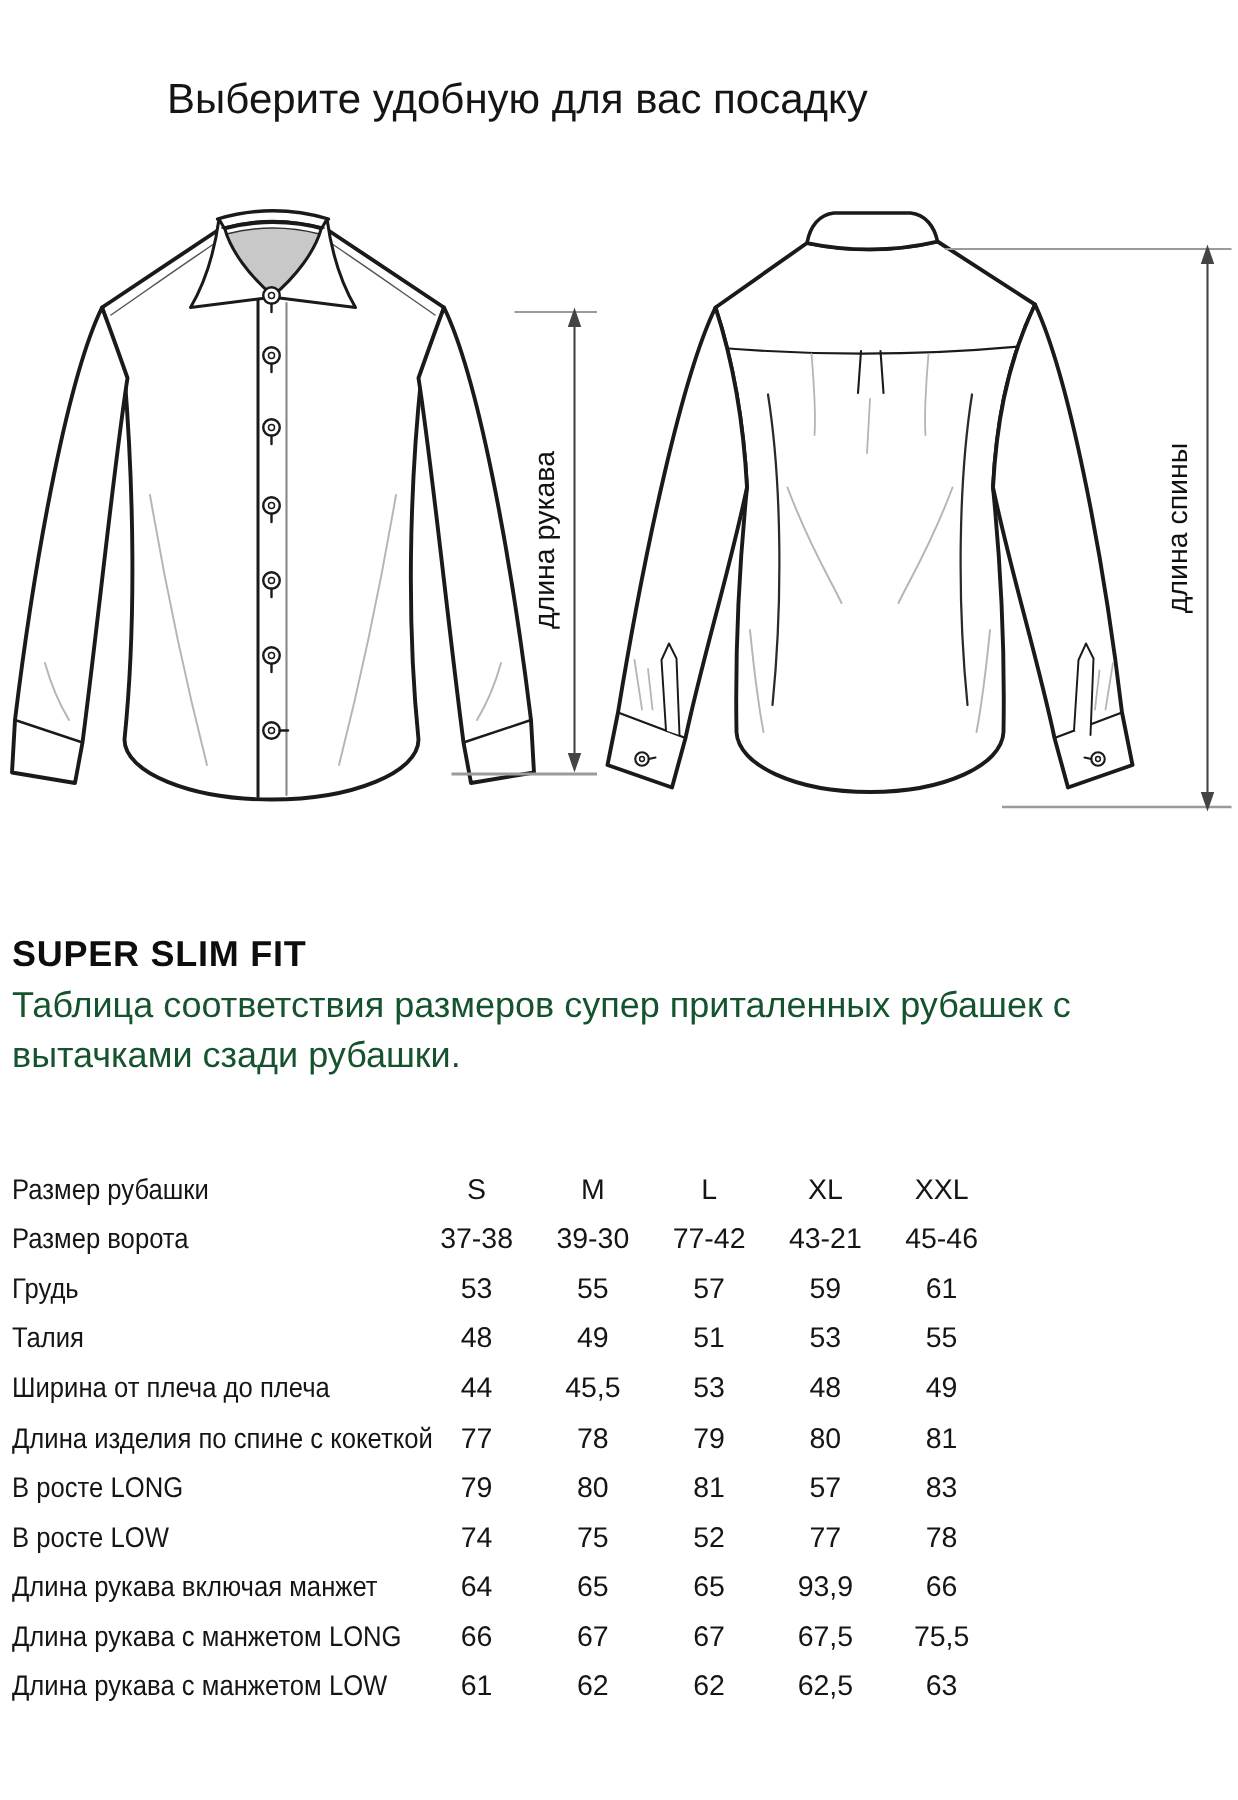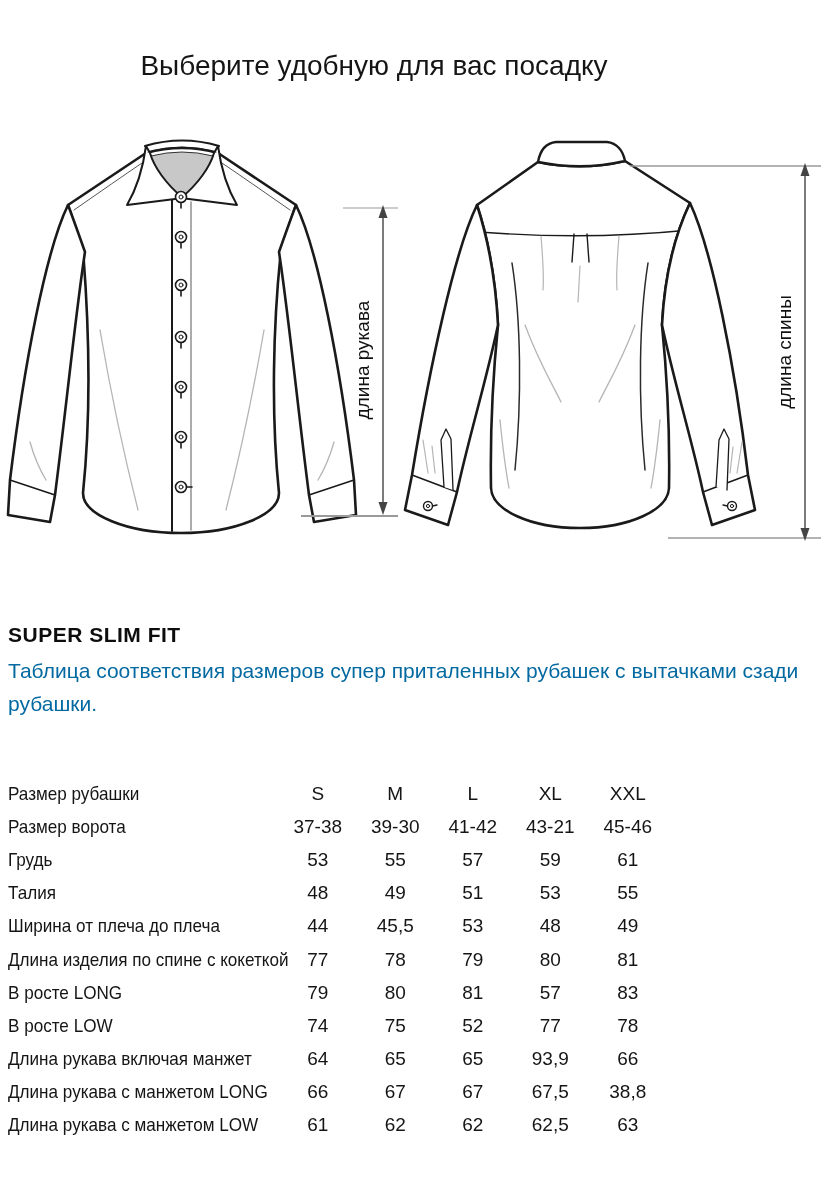--- a/index.html
+++ b/index.html
@@ -1,24 +1,24 @@
 <!DOCTYPE html>
 <html><head>
 <meta charset="utf-8">
 <style>
   html,body{margin:0;padding:0;background:#fff;}
   .page{position:relative;width:825px;height:1200px;background:#fff;overflow:hidden;
         font-family:"Liberation Sans","DejaVu Sans",sans-serif;color:#111;}
   .title{position:absolute;top:50px;left:0;width:690px;text-align:center;
-         font-size:28px;font-weight:400;color:#151515;padding-left:29px;}
+         font-size:28px;font-weight:400;color:#151515;}
   .figure{position:absolute;top:110px;left:0;width:825px;height:470px;}
-  .fit-heading{position:absolute;top:623px;left:8px;font-size:21px;font-weight:700;
+  .fit-heading{position:absolute;top:623px;left:8px;font-size:24px;font-weight:700;
                letter-spacing:.5px;color:#0d0d0d;}
-  .fit-desc{position:absolute;top:654px;left:8px;width:800px;font-size:21px;
-            line-height:33px;font-weight:400;color:#0369a1;}
+  .fit-desc{position:absolute;top:654px;left:8px;width:800px;font-size:24px;
+            line-height:33px;font-weight:400;color:#14532d;}
   .size-table{position:absolute;top:741px;left:8px;
               display:grid;grid-template-columns:271px repeat(5,77.5px);
               grid-auto-rows:33.2px;align-items:center;font-size:19px;color:#151515;margin-top:36px;}
   .trow{display:contents;}
   .tlabel{white-space:nowrap;transform:scaleX(.9);transform-origin:left center;}
   .tcell{text-align:center;}
   svg text{font-family:"Liberation Sans","DejaVu Sans",sans-serif;}
 </style>
 </head>
 <body>
@@ -167,25 +167,25 @@
       <text transform="rotate(-90 786 242)" x="786" y="242" font-size="19" text-anchor="middle" dominant-baseline="middle" fill="#111">длина спины</text>
     </g>
   </svg>
 
   <div class="fit-heading">SUPER SLIM FIT</div>
 
   <div class="fit-desc">Таблица соответствия размеров супер приталенных рубашек с вытачками сзади рубашки.</div>
 
   <div class="size-table">
       <div class="trow"><div class="tlabel">Размер рубашки</div><div class="tcell">S</div><div class="tcell">M</div><div class="tcell">L</div><div class="tcell">XL</div><div class="tcell">XXL</div></div>
-      <div class="trow"><div class="tlabel">Размер ворота</div><div class="tcell">37-38</div><div class="tcell">39-30</div><div class="tcell">41-42</div><div class="tcell">43-21</div><div class="tcell">45-46</div></div>
+      <div class="trow"><div class="tlabel">Размер ворота</div><div class="tcell">37-38</div><div class="tcell">39-30</div><div class="tcell">77-42</div><div class="tcell">43-21</div><div class="tcell">45-46</div></div>
       <div class="trow"><div class="tlabel">Грудь</div><div class="tcell">53</div><div class="tcell">55</div><div class="tcell">57</div><div class="tcell">59</div><div class="tcell">61</div></div>
       <div class="trow"><div class="tlabel">Талия</div><div class="tcell">48</div><div class="tcell">49</div><div class="tcell">51</div><div class="tcell">53</div><div class="tcell">55</div></div>
       <div class="trow"><div class="tlabel">Ширина от плеча до плеча</div><div class="tcell">44</div><div class="tcell">45,5</div><div class="tcell">53</div><div class="tcell">48</div><div class="tcell">49</div></div>
       <div class="trow"><div class="tlabel">Длина изделия по спине с кокеткой</div><div class="tcell">77</div><div class="tcell">78</div><div class="tcell">79</div><div class="tcell">80</div><div class="tcell">81</div></div>
       <div class="trow"><div class="tlabel">В росте LONG</div><div class="tcell">79</div><div class="tcell">80</div><div class="tcell">81</div><div class="tcell">57</div><div class="tcell">83</div></div>
       <div class="trow"><div class="tlabel">В росте LOW</div><div class="tcell">74</div><div class="tcell">75</div><div class="tcell">52</div><div class="tcell">77</div><div class="tcell">78</div></div>
       <div class="trow"><div class="tlabel">Длина рукава включая манжет</div><div class="tcell">64</div><div class="tcell">65</div><div class="tcell">65</div><div class="tcell">93,9</div><div class="tcell">66</div></div>
-      <div class="trow"><div class="tlabel">Длина рукава с манжетом LONG</div><div class="tcell">66</div><div class="tcell">67</div><div class="tcell">67</div><div class="tcell">67,5</div><div class="tcell">38,8</div></div>
+      <div class="trow"><div class="tlabel">Длина рукава с манжетом LONG</div><div class="tcell">66</div><div class="tcell">67</div><div class="tcell">67</div><div class="tcell">67,5</div><div class="tcell">75,5</div></div>
       <div class="trow"><div class="tlabel">Длина рукава с манжетом LOW</div><div class="tcell">61</div><div class="tcell">62</div><div class="tcell">62</div><div class="tcell">62,5</div><div class="tcell">63</div></div>
     </div>
 
 </div>
 
 </body></html>

